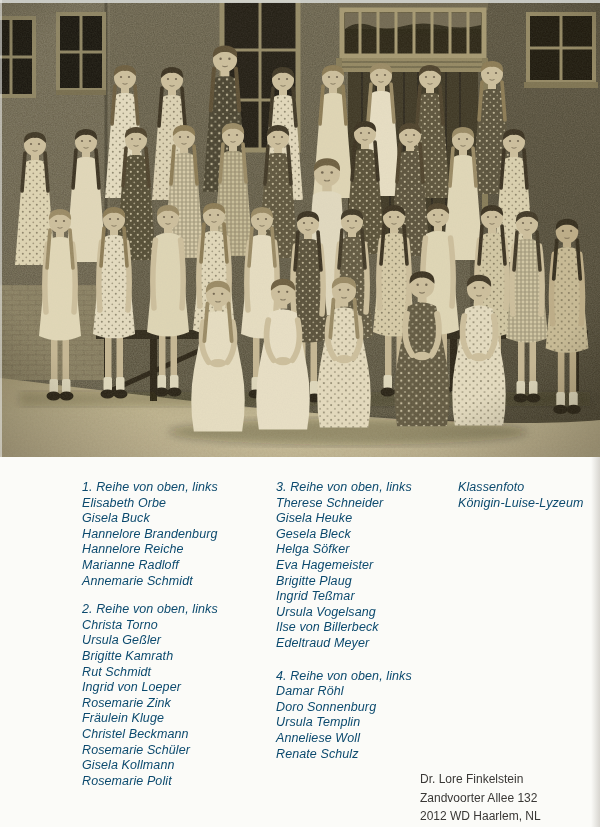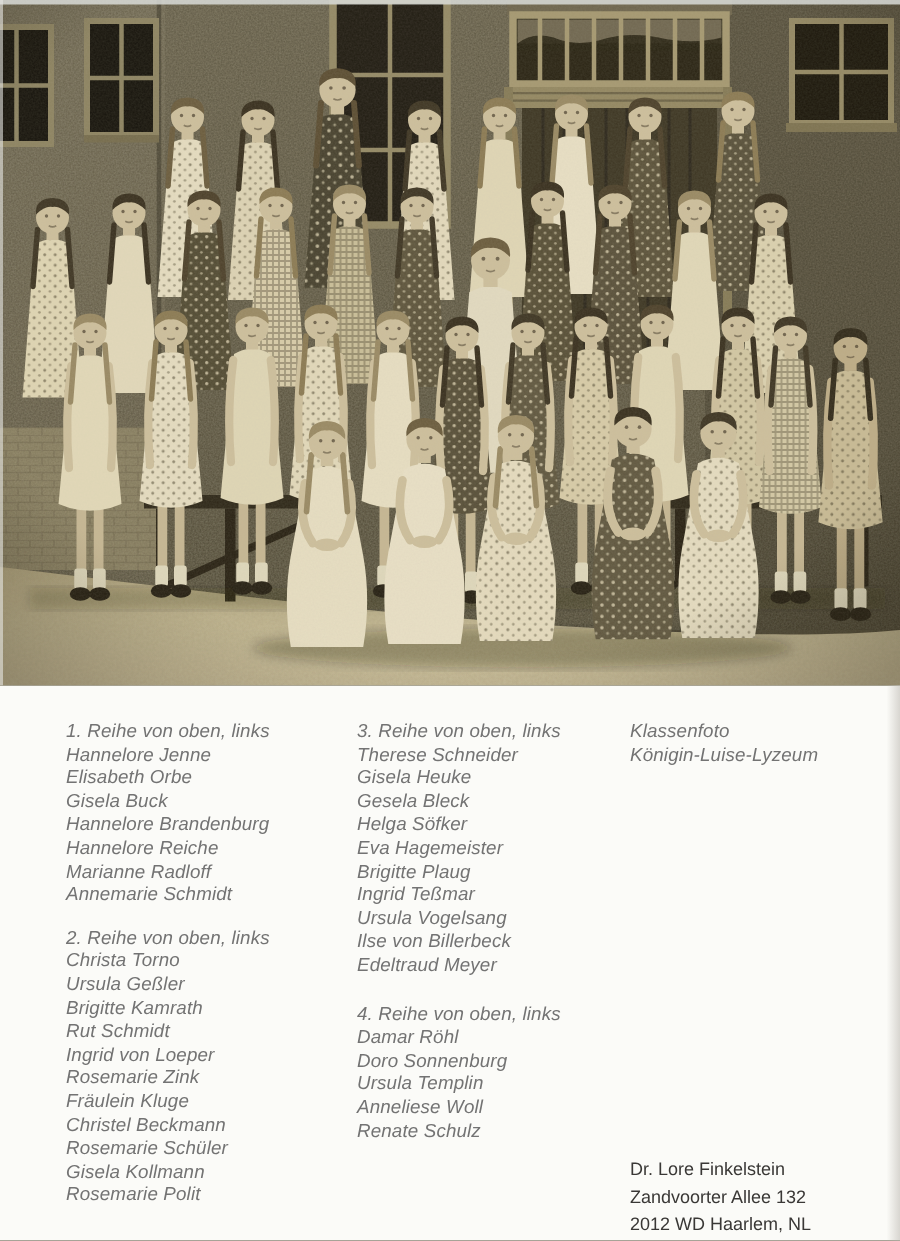--- a/index.html
+++ b/index.html
@@ -7,22 +7,23 @@
     width:600px;height:827px;position:relative;overflow:hidden;
     background:#fbfbf8;
     font-family:"Liberation Sans",sans-serif;
   }
   .photo-wrap{position:absolute;left:0;top:0;width:600px;height:457px;background:#4f4936;}
   .photo-wrap svg{display:block;}
   .col{
     position:absolute;
     font-style:italic;
     font-size:12.5px;line-height:15.6px;
-    color:#737373;letter-spacing:.1px;
+    color:#0c4a6e;letter-spacing:.1px;
     white-space:nowrap;
+    margin-left:38px;
   }
   .col1{left:44px;top:480px;}
   .col2{left:238px;top:480px;}
   .col3{left:420px;top:480px;}
   .col1 .list + .list{margin-top:13px;}
   .col2 .list + .list{margin-top:17px;}
   .contact{
     position:absolute;left:420px;top:770px;
     font-style:normal;font-size:12px;line-height:18.5px;
     color:#3a3836;white-space:nowrap;
@@ -256,21 +257,20 @@
   <rect x="0" y="0" width="600" height="457" fill="url(#g-vig)"></rect>
   <rect x="0" y="0" width="600" height="3" fill="#d9dcd8" opacity="0.85"></rect>
   <rect x="0" y="0" width="2" height="457" fill="#e8e8e4" opacity="0.6"></rect>
 </svg>
 </div>
 
 <div class="col col1">
   <div class="list">
     <div class="list-title">1. Reihe von oben, links</div>
     <div class="names">
-        <div class="name-line">Hannelore Jenne</div>
         <div class="name-line">Elisabeth Orbe</div>
         <div class="name-line">Gisela Buck</div>
         <div class="name-line">Hannelore Brandenburg</div>
         <div class="name-line">Hannelore Reiche</div>
         <div class="name-line">Marianne Radloff</div>
         <div class="name-line">Annemarie Schmidt</div>
       </div>
   </div>
   <div class="list">
     <div class="list-title">2. Reihe von oben, links</div>

